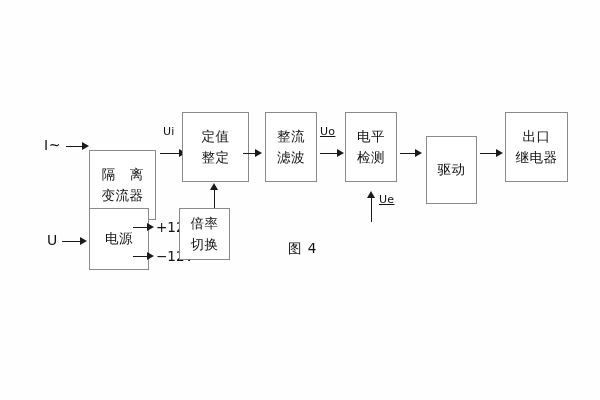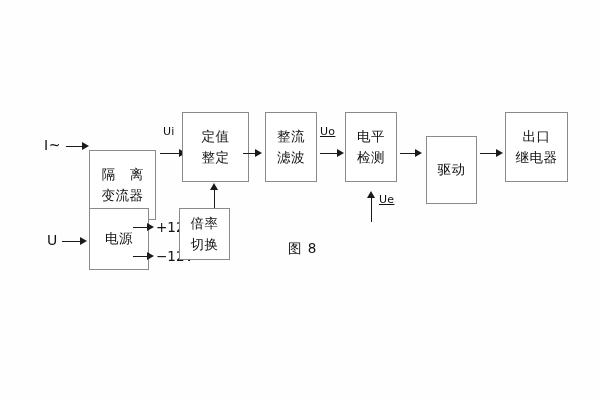--- a/index.html
+++ b/index.html
@@ -151,20 +151,20 @@
   <div class="label volt" style="left:156px; top:248px;">−12V</div>
 
   <div class="box" style="left:179px; top:208px; width:51px; height:52px;">
     <span class="line">倍率</span>
     <span class="line">切换</span>
   </div>
 
   <div class="vline" style="left:214px; top:189px; height:19px;"></div>
   <div class="arrow-u" style="left:210px; top:183px;"></div>
 
-  <div class="label cjk" style="left:288px; top:240px;">图 8</div>
+  <div class="label cjk" style="left:288px; top:240px;">图 4</div>
 
 
   <div class="vline" style="left:371px; top:197px; height:25px;"></div>
   <div class="arrow-u" style="left:367px; top:191px;"></div>
   <div class="label sig" style="left:379px; top:193px;text-decoration:underline;">Ue</div>
 
 </div>
 
 </body></html>

